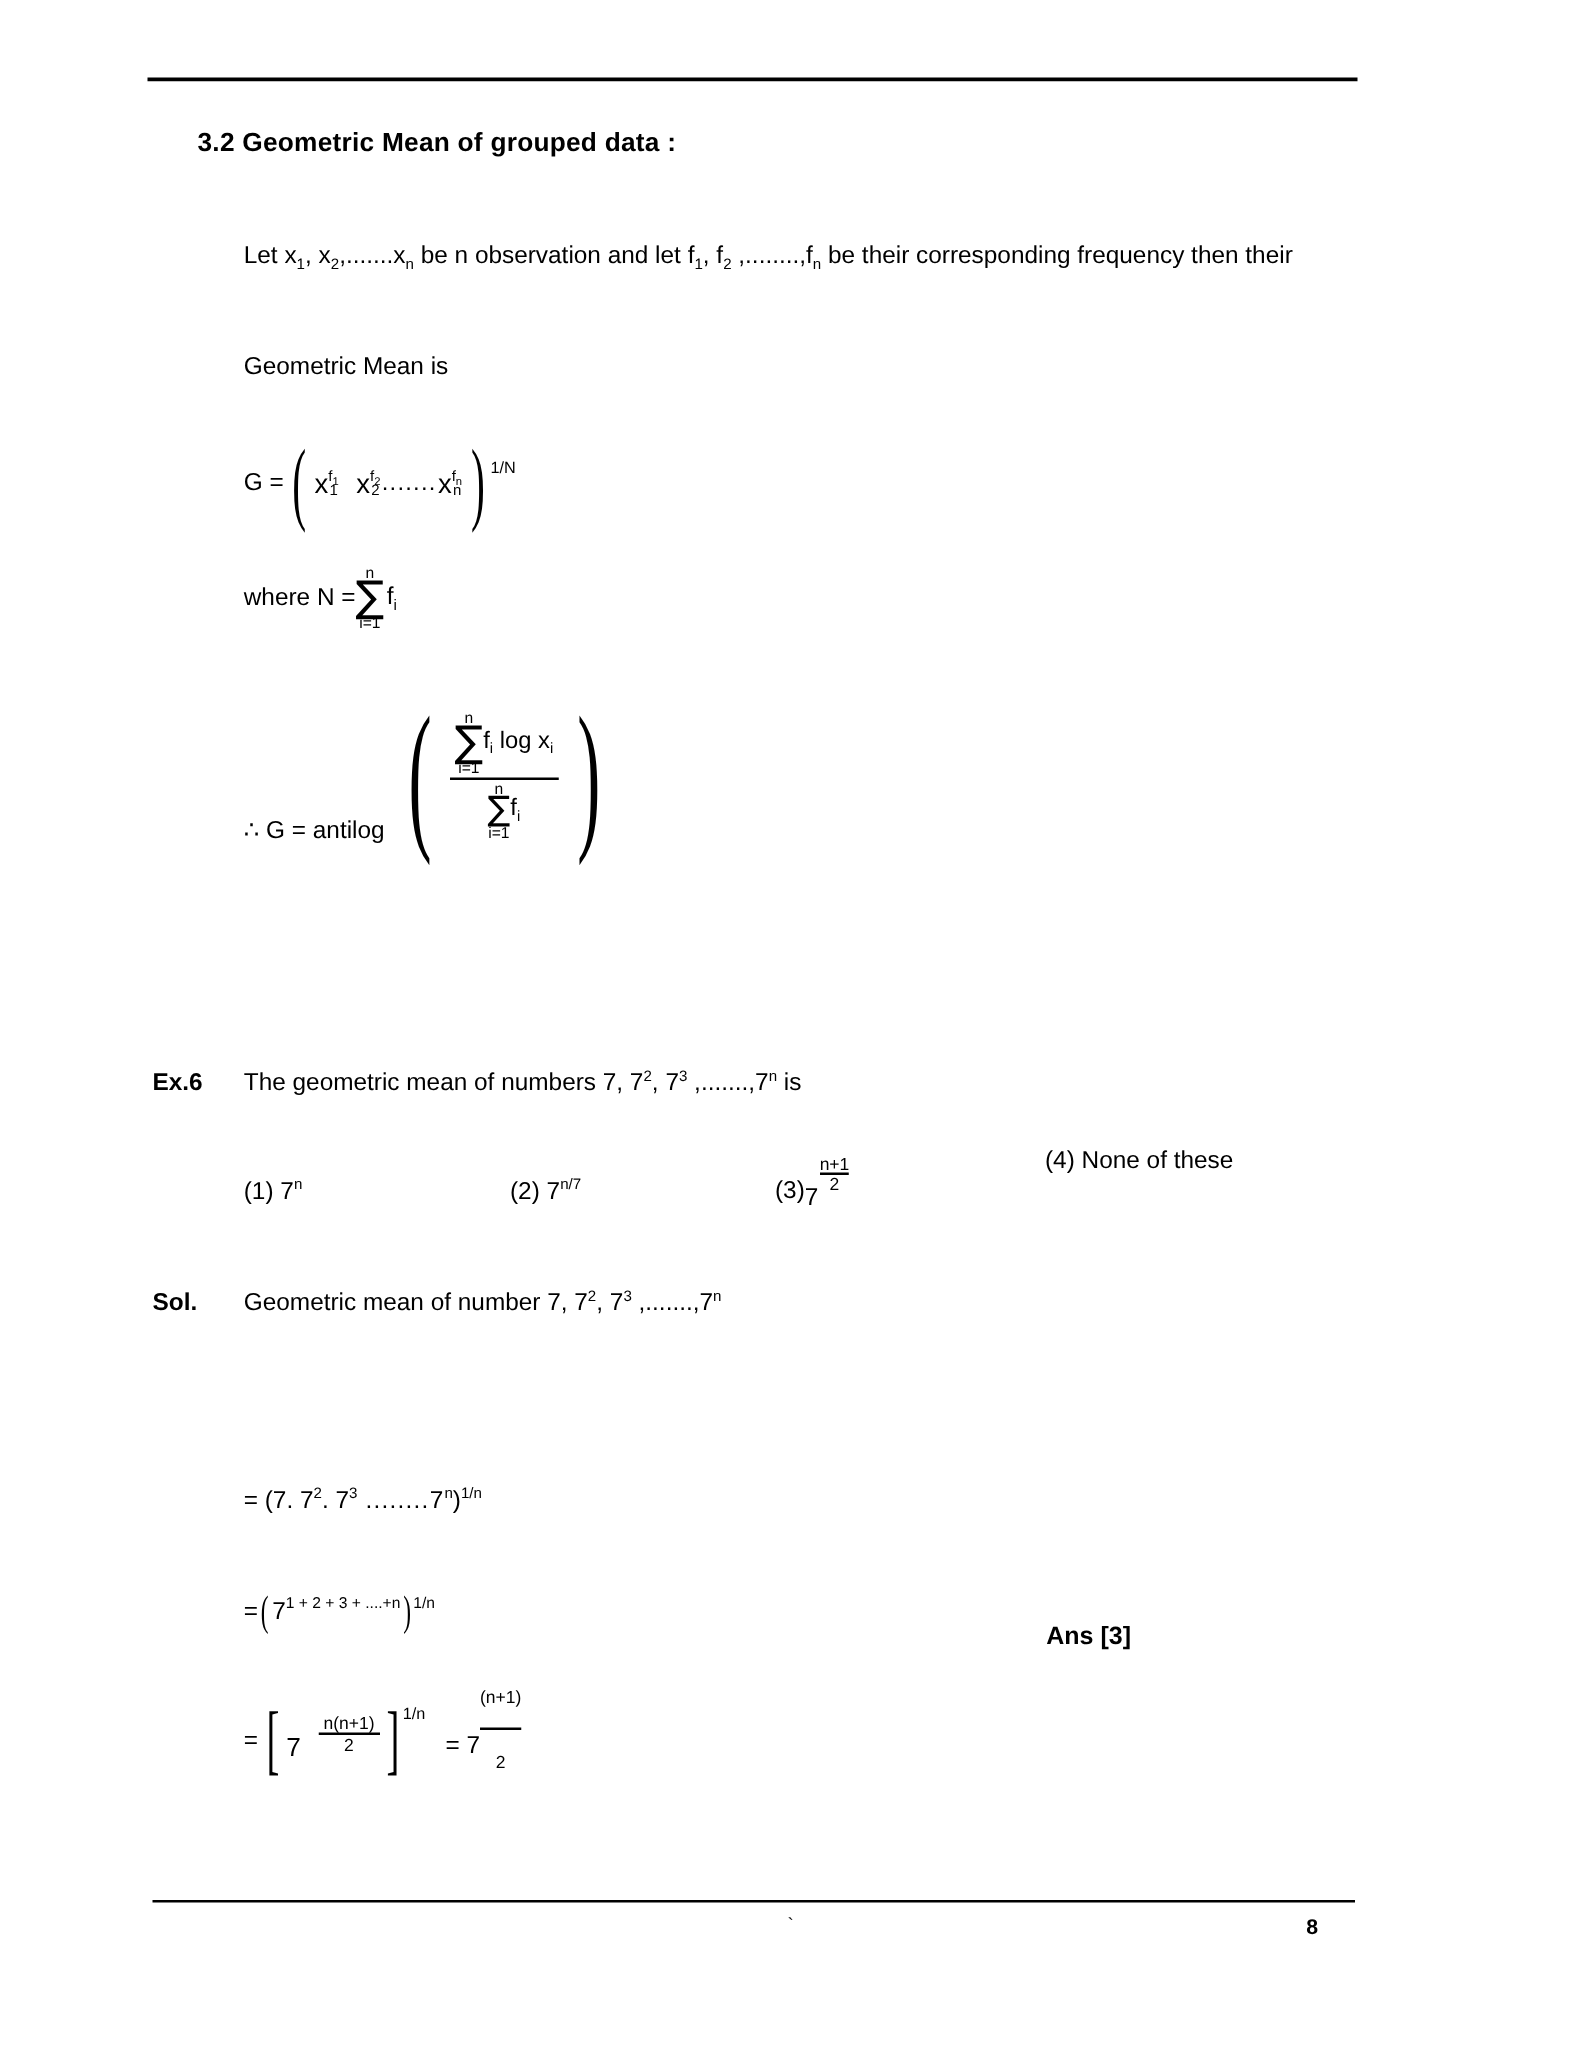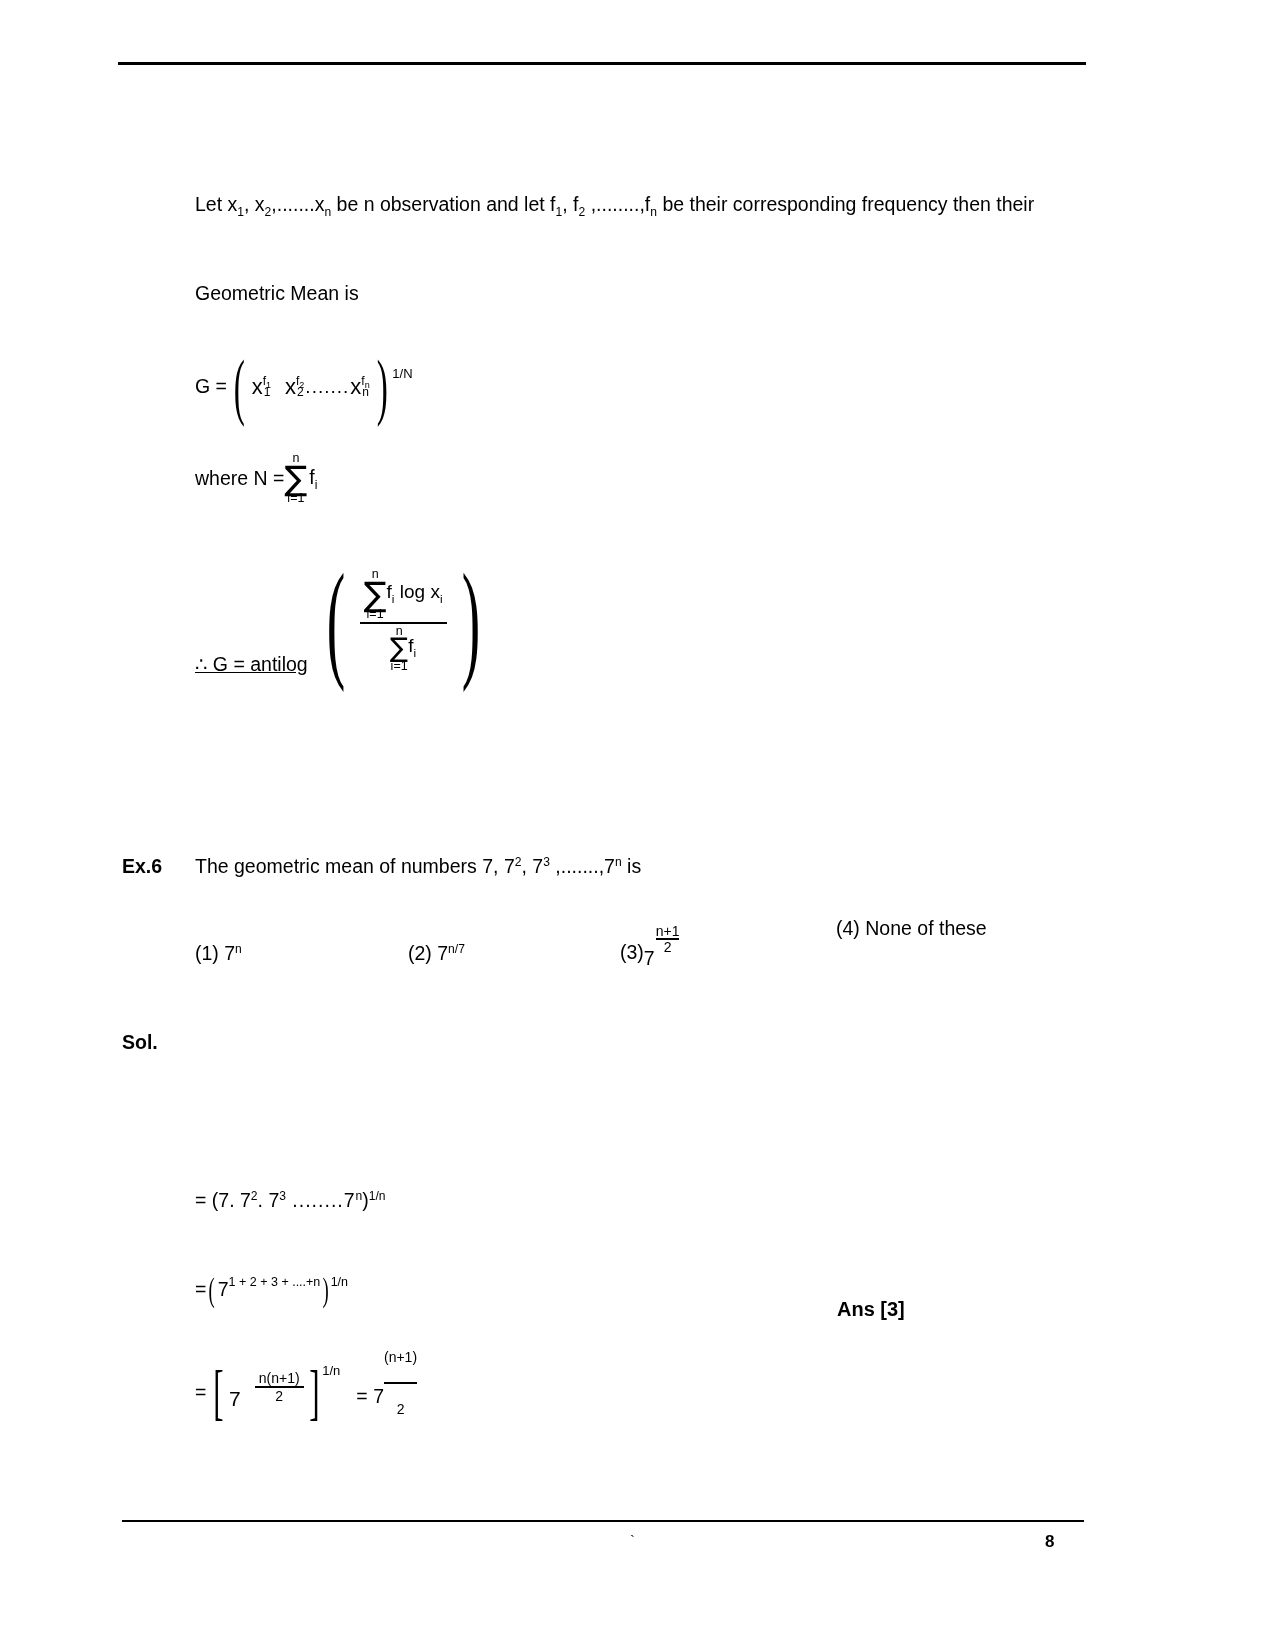--- a/index.html
+++ b/index.html
@@ -178,20 +178,21 @@
 
   .dots { letter-spacing: 1px; }
 </style>
 </head>
 <body>
 
 <div class="page">
 
   <div class="header-rule"></div>
 
+  <div class="blk sec-title">3.2 Geometric Mean of grouped data :</div>
 
   <div class="blk body-text" style="left:195px; top:193px;">
     <span>Let x</span><sub class="sm">1</sub><span>, x</span><sub class="sm">2</sub><span>,.......x</span><sub class="sm">n</sub><span> be n observation and let f</span><sub class="sm">1</sub><span>, f</span><sub class="sm">2</sub><span> ,........,f</span><sub class="sm">n</sub><span> be their corresponding frequency then their</span>
   </div>
 
   <div class="blk body-text" style="left:195px; top:282px;">Geometric Mean is</div>
 
   <div class="blk math" style="left:195px; top:364px;">
     <span>G = </span>
     <span class="paren-tall">(</span>
@@ -213,21 +214,21 @@
     <span>where N = </span>
     <span class="sigma-stack">
       <span class="sigma-lim">n</span>
       <span class="sigma-glyph">∑</span>
       <span class="sigma-lim">i=1</span>
     </span>
     <span style="margin-left:2px; position:relative; top:-1px;"><span>f</span><sub class="sm">i</sub></span>
   </div>
 
   <div class="blk math" style="left:195px; top:568px; align-items:center;">
-    <span style="position:relative; top:44px;text-decoration:underline;">∴ G = antilog</span>
+    <span style="position:relative; top:44px;">∴ G = antilog</span>
     <span class="paren-xtall" style="margin-left:6px;">(</span>
     <span class="frac" style="margin:0 2px;">
       <span class="num">
         <span class="sigma-stack">
           <span class="sigma-lim">n</span>
           <span class="sigma-glyph">∑</span>
           <span class="sigma-lim">i=1</span>
         </span><span style="font-size:19px; position:relative; top:-2px;"><span>f</span><sub class="sm">i</sub><span> log x</span><sub class="sm">i</sub></span>
       </span>
       <span class="bar"></span>
@@ -263,20 +264,23 @@
       <span class="bar"></span>
       <span>2</span>
     </span>
   </div>
 
   <div class="blk body-text" style="left:836px; top:917px;">
     <span>(4) </span><span>None of these</span>
   </div>
 
   <div class="blk lbl-bold" style="left:122px; top:1031px;">Sol.</div>
+  <div class="blk body-text" style="left:195px; top:1031px;">
+    <span>Geometric mean of number 7, 7</span><sup class="sm">2</sup><span>, 7</span><sup class="sm">3</sup><span> ,.......,7</span><sup class="sm">n</sup>
+  </div>
 
   <div class="blk body-text" style="left:195px; top:1189px;text-align:center;">
     <span>= (7. 7</span><sup class="sm">2</sup><span>. 7</span><sup class="sm">3</sup><span class="dots"> ........7</span><sup class="sm">n</sup><span>)</span><sup class="sm">1/n</sup>
   </div>
 
   <div class="blk math" style="left:195px; top:1276px;">
     <span>= </span>
     <span class="bigparen" style="font-size:34px;">(</span>
     <span>7</span>
     <span style="font-size:12.5px; position:relative; top:-8px;">1 + 2 + 3 + ....+n</span>

